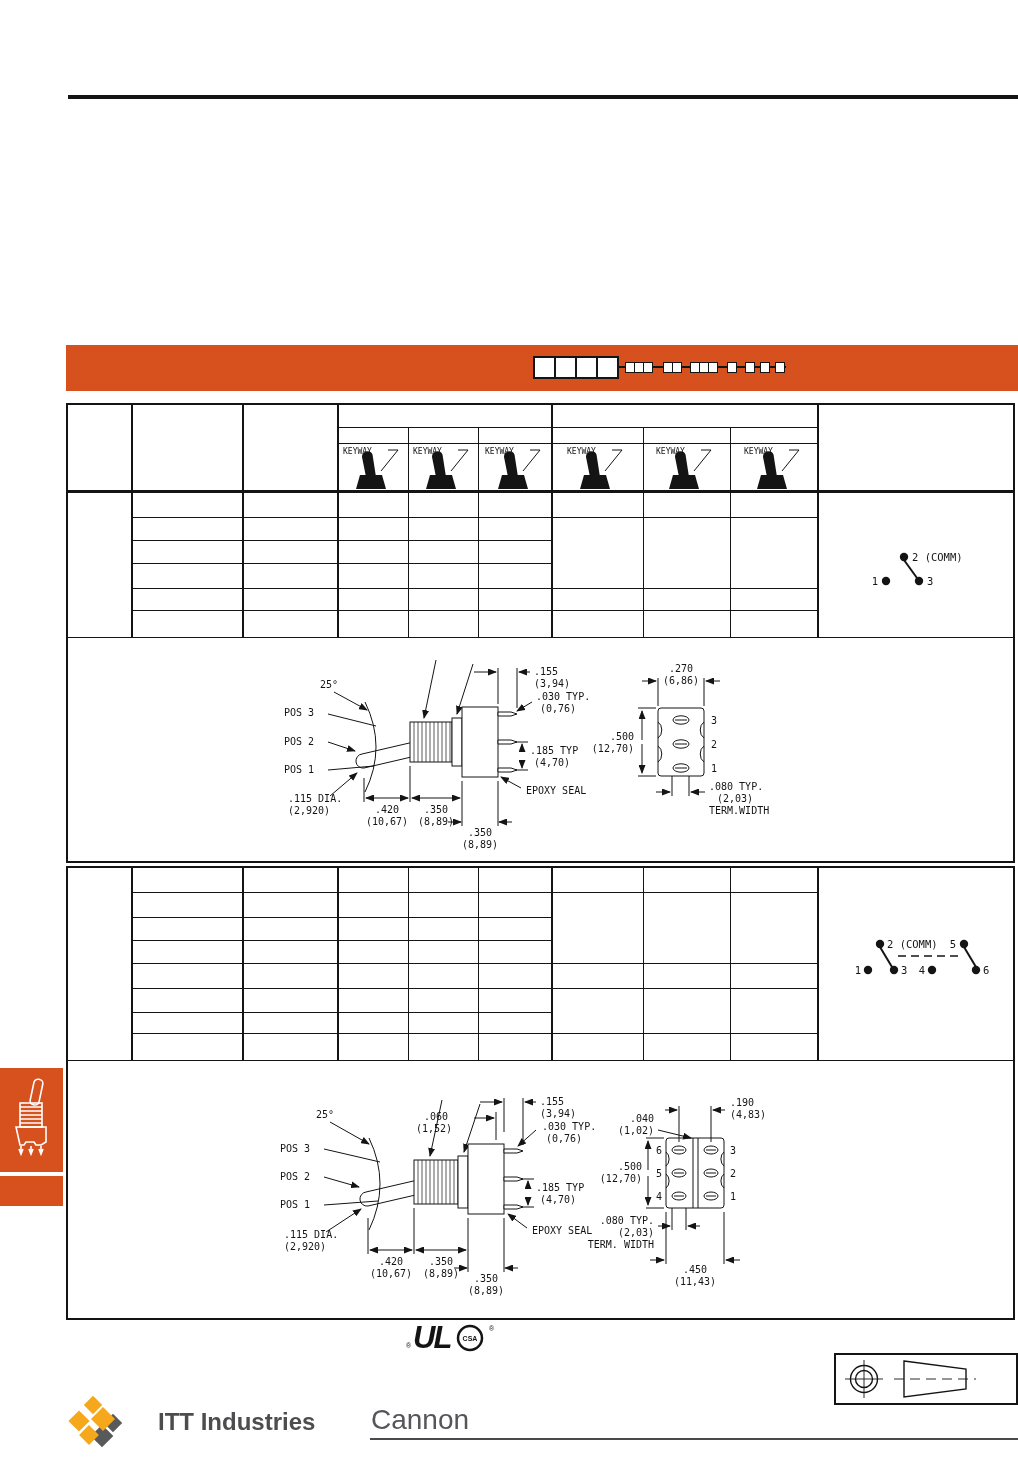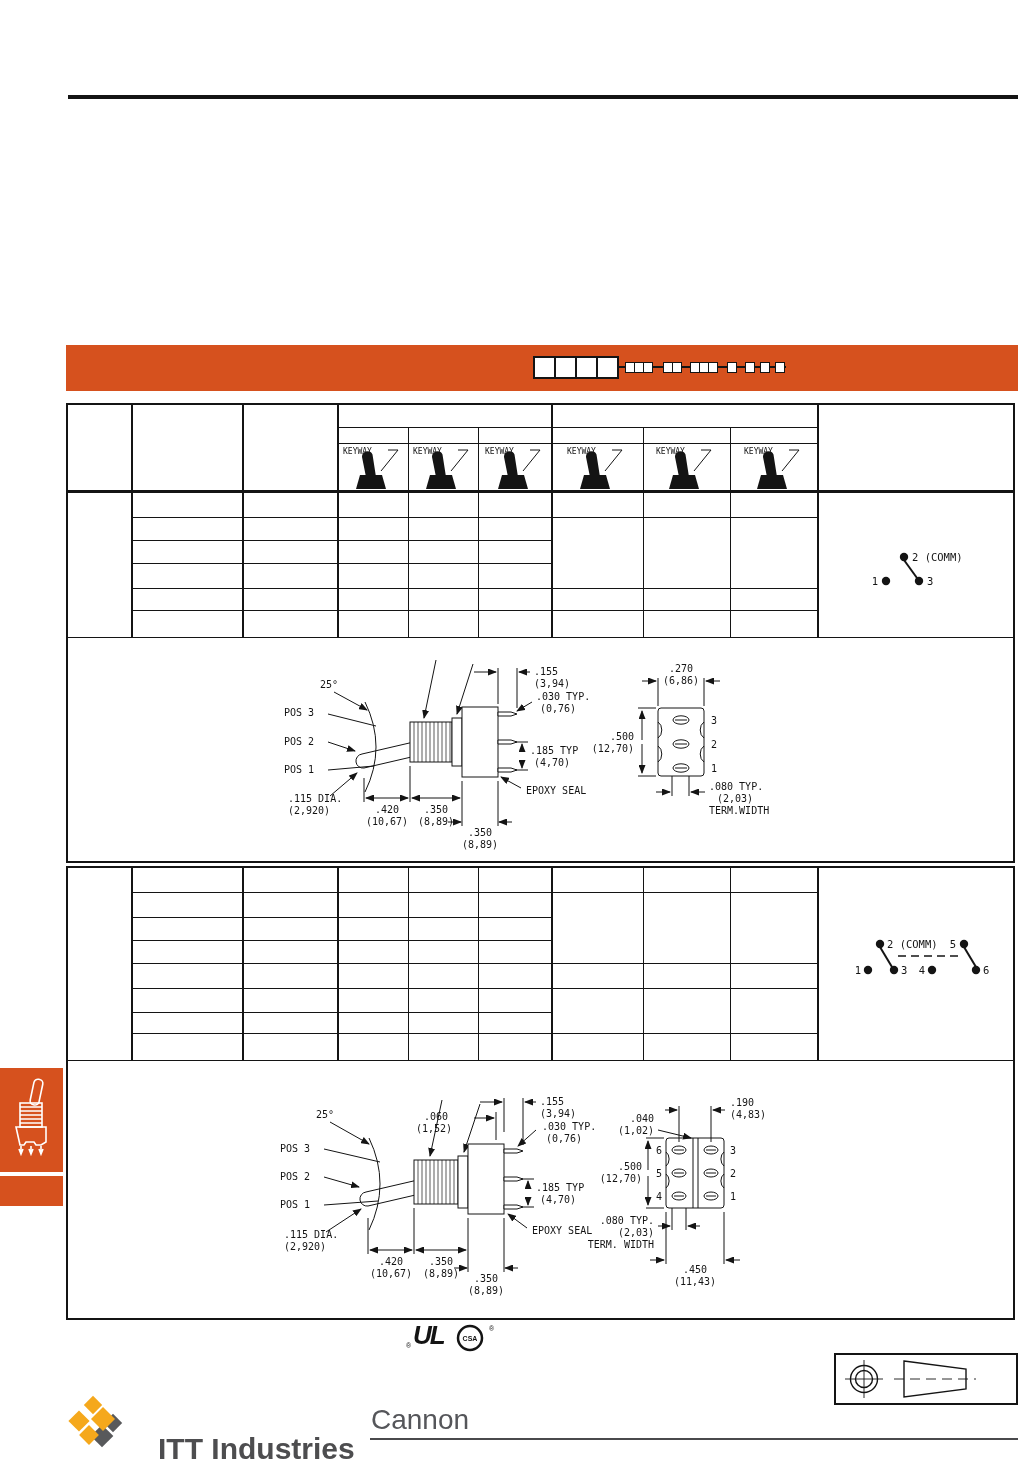--- a/index.html
+++ b/index.html
@@ -9,23 +9,23 @@
   .ln{position:absolute;background:#141414;}
   .banner{position:absolute;left:66px;top:345px;width:952px;height:46px;background:#d6511e;}
   .pnbox{position:absolute;background:#fff;border:2px solid #141414;box-sizing:border-box;}
   .pnsm{position:absolute;background:#fff;border:1.5px solid #141414;box-sizing:border-box;}
   .tblbox{position:absolute;border:2px solid #141414;box-sizing:border-box;}
   svg text{font-family:"DejaVu Sans Mono","Liberation Mono",monospace;font-size:10px;fill:#141414;}
   svg .kw{font-size:8px;}
   svg .cir{font-size:10.5px;}
   svg .tn{font-size:10px;}
   .sidebar{position:absolute;left:0;background:#d6511e;width:63px;}
-  .ittname{position:absolute;left:158px;top:1408px;font-size:30px;font-weight:700;color:#4d4d4f;margin-top:24px;}
+  .ittname{position:absolute;left:158px;top:1408px;font-size:24px;font-weight:700;color:#4d4d4f;}
   .cannon{position:absolute;left:371px;top:1404px;font-size:28px;font-weight:400;color:#55565a;}
-  .ul{position:absolute;left:413px;top:1320px;font-size:26px;font-weight:900;font-style:italic;color:#141414;letter-spacing:-2px;}
+  .ul{position:absolute;left:413px;top:1320px;font-size:31px;font-weight:900;font-style:italic;color:#141414;letter-spacing:-2px;}
   .reg{position:absolute;font-size:7px;color:#141414;}
   .projbox{position:absolute;left:834px;top:1353px;width:184px;height:52px;border:2px solid #141414;box-sizing:border-box;}
 </style>
 </head>
 <body>
 
 <div class="page">
 
   <svg width="0" height="0" style="position:absolute">
     <defs>

